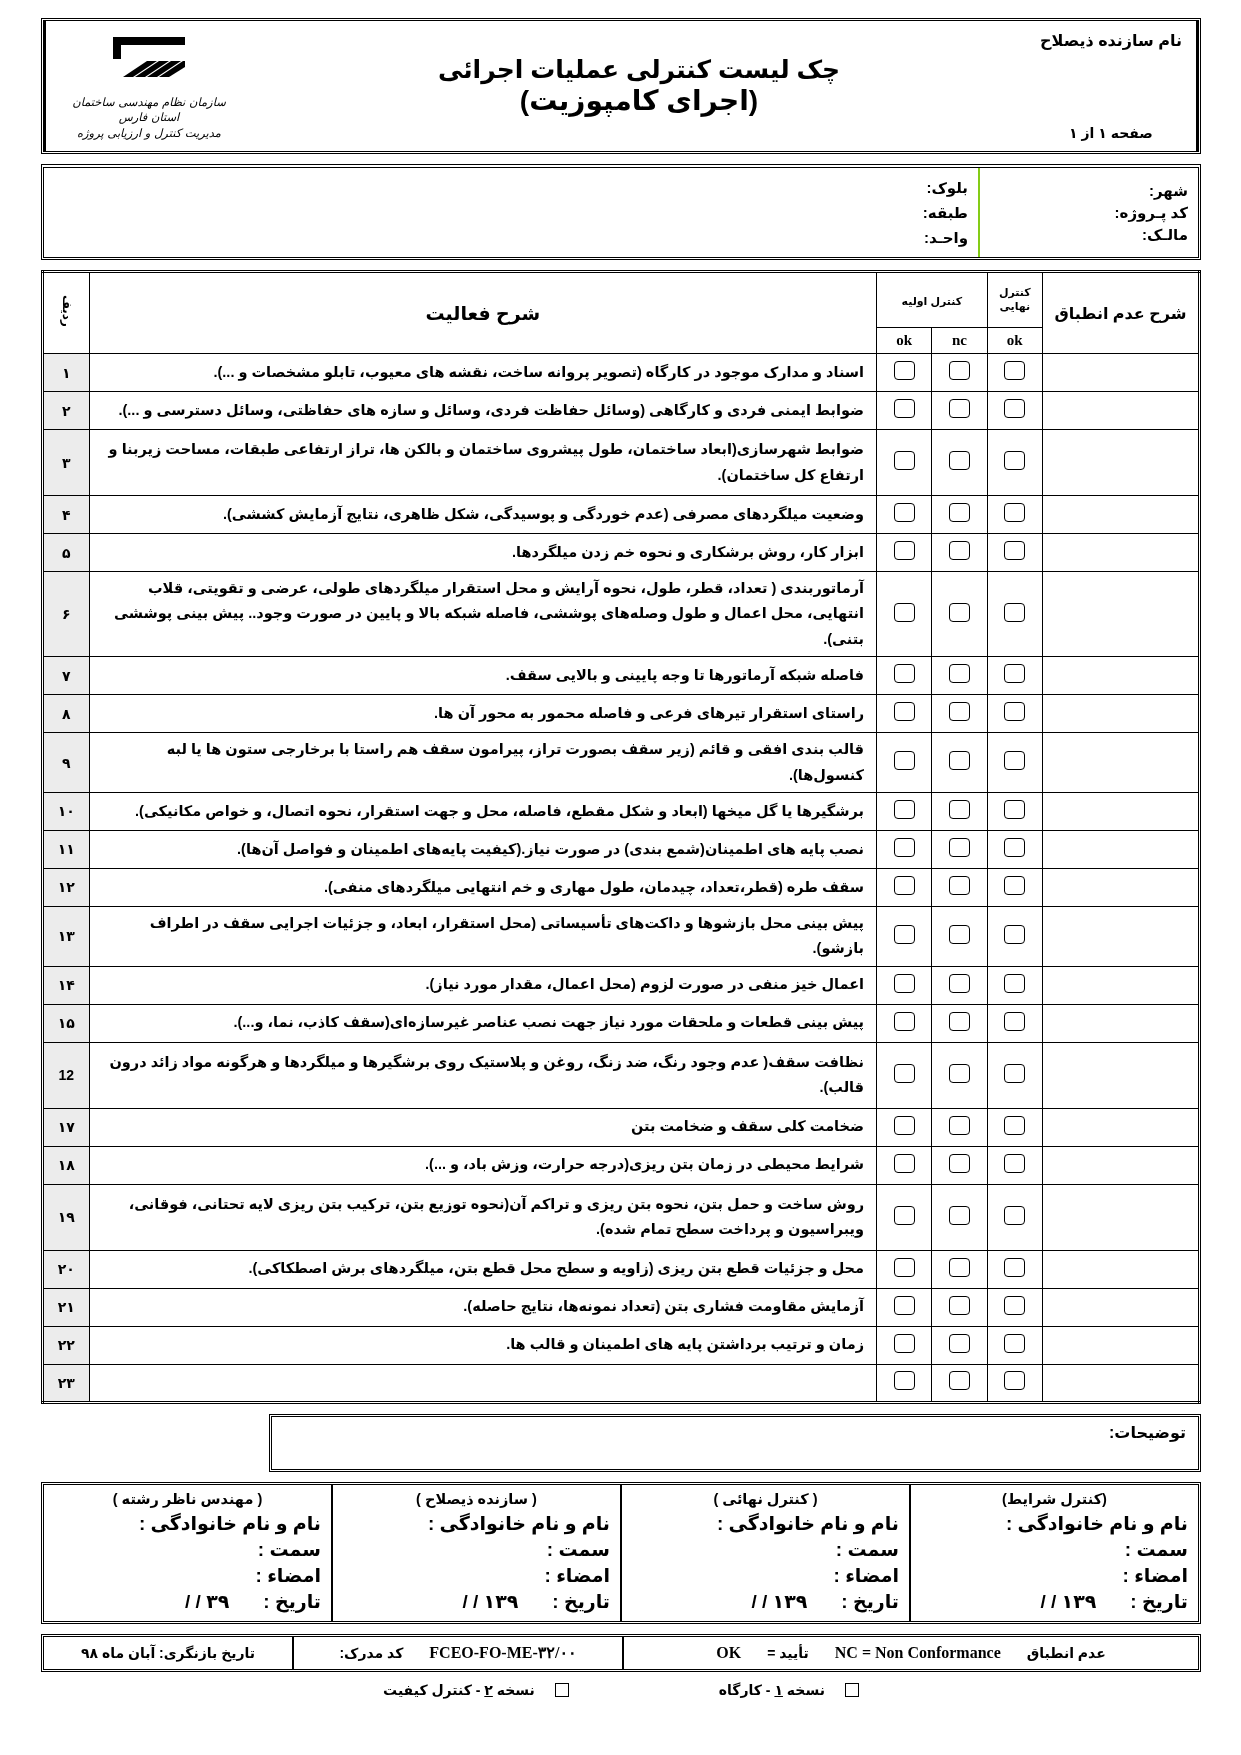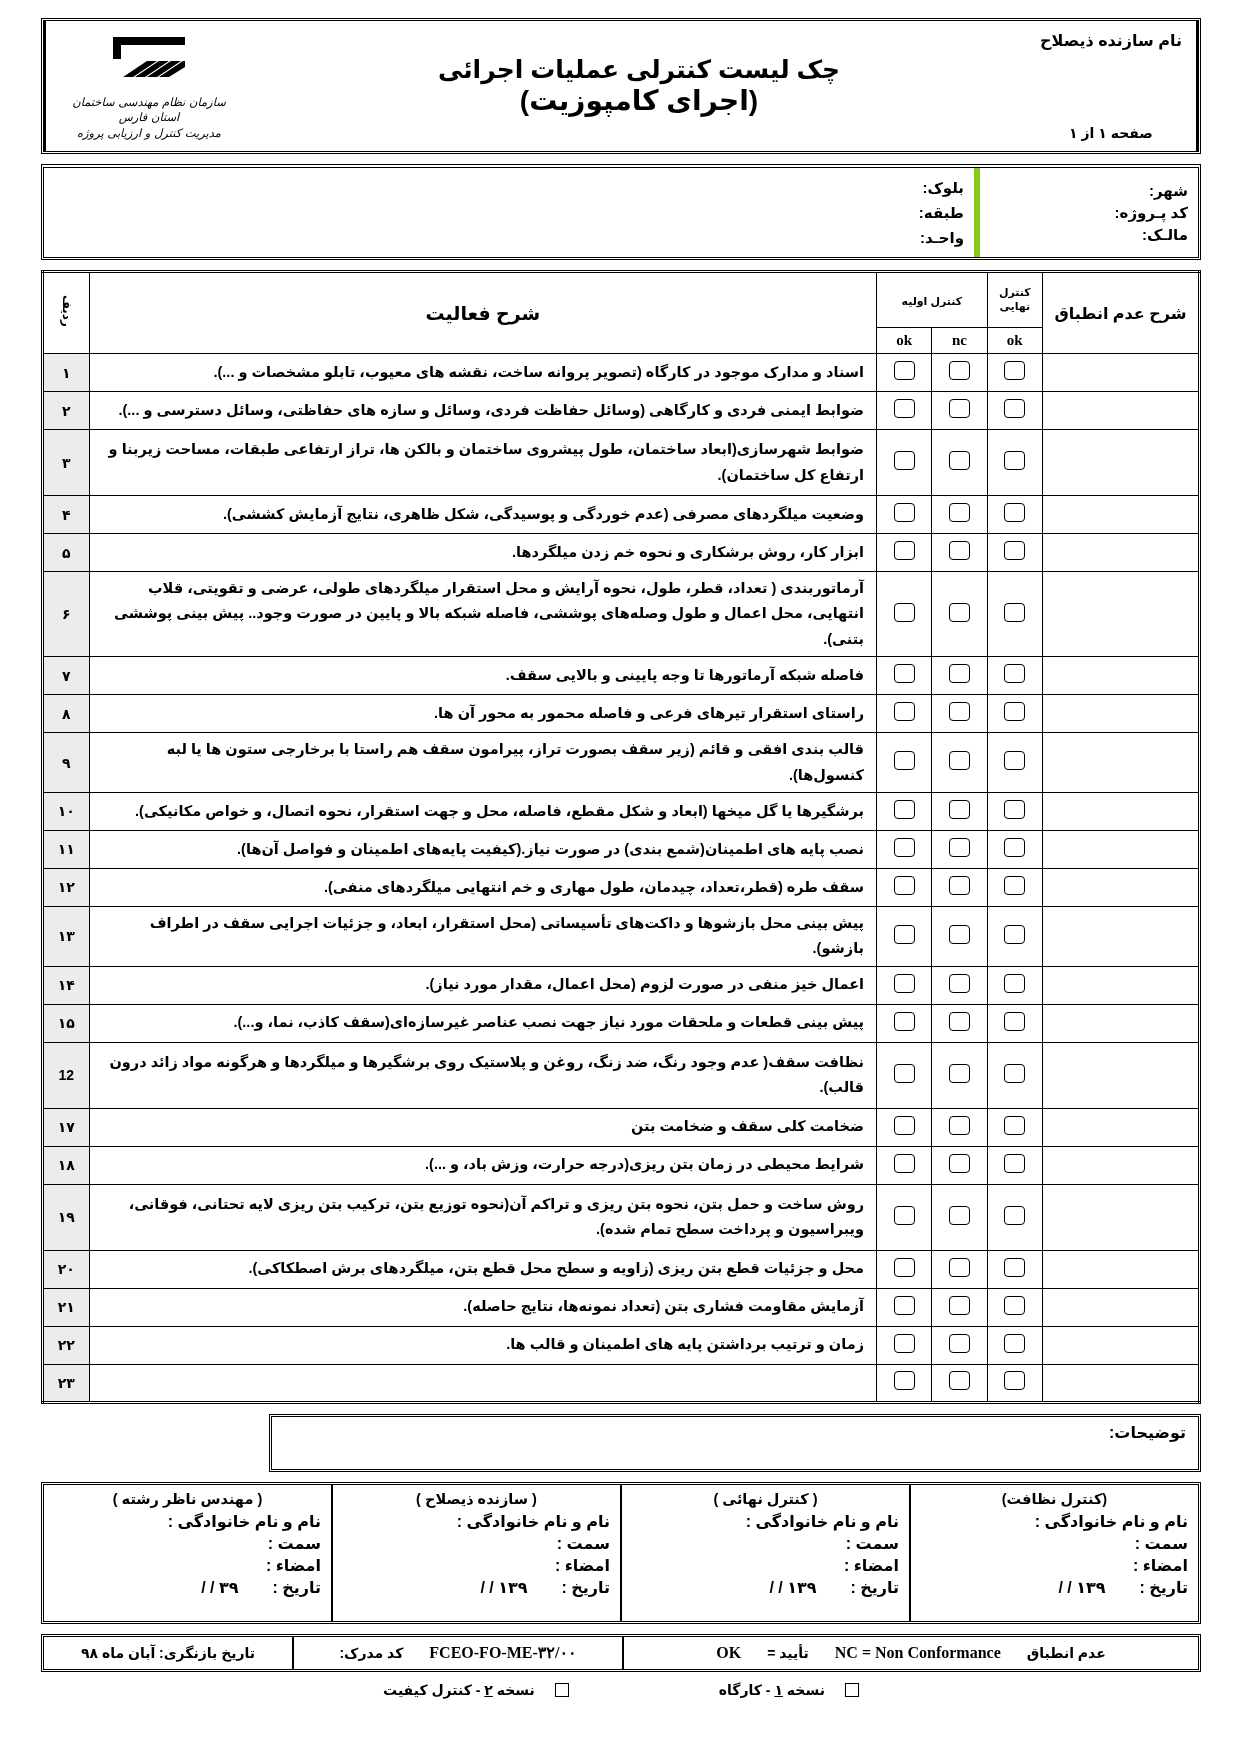--- a/index.html
+++ b/index.html
@@ -80,21 +80,21 @@
     height: 96px;
   }
   .info-col {
     display: flex;
     flex-direction: column;
     justify-content: center;
     padding: 2px 10px;
     gap: 4px;
   }
   .info-col.c1 { width: 218px; }
-  .info-col.c2 { width: 208px; border-right: 6px solid #84cc16; gap: 7px; }
+  .info-col.c2 { width: 208px; border-right: 2px solid #84cc16; gap: 7px; }
   .info-col.c3 { flex: 1; border-right: 2px solid #000; display:flex; }
   .info-col.c3 .sub { display: flex; flex-direction: column; justify-content: center; gap: 4px; }
   .info-col.c3 .subA { width: 325px; }
   .info-col.c3 .subB { flex: 1; }
   .info-line { font-size: 15px; font-weight: bold; white-space: nowrap; }
   .info-line .dt { font-weight: bold; padding-right: 26px; }
 
   
   table.chk {
     width: 1160px;
@@ -171,21 +171,21 @@
   }
   .sig {
     flex: 1;
     padding: 6px 10px 4px 10px;
     display: flex;
     flex-direction: column;
     gap: 3px;
   }
   .sig + .sig { border-right: 2px solid #000; }
   .sig .cap { text-align: center; font-size: 14.5px; font-weight: bold; margin-bottom: 2px; }
-  .sig .fld { font-size: 16px; font-weight: bold; }
+  .sig .fld { font-size: 19px; font-weight: bold; }
   .sig .fld .val { padding-right: 34px; font-weight: bold; }
 
   
   .legend {
     display: flex;
     width: 1160px;
     border: 3px double #000;
     margin-top: 10px;
     height: 38px;
     align-items: stretch;
@@ -492,21 +492,21 @@
         </tr>
       </tbody>
   </table>
 
   <div class="notes">
     <span>توضیحات:</span>
   </div>
 
   <div class="sigs" id="signature-row">
       <div class="sig">
-        <div class="cap">(کنترل نظافت)</div>
+        <div class="cap">(کنترل شرایط)</div>
         <div class="fld">نام و نام خانوادگی :</div>
         <div class="fld">سمت :</div>
         <div class="fld">امضاء :</div>
         <div class="fld"><span>تاریخ :</span><span class="val">۱۳۹    /      /</span></div>
       </div>
       <div class="sig">
         <div class="cap">( کنترل نهائی )</div>
         <div class="fld">نام و نام خانوادگی :</div>
         <div class="fld">سمت :</div>
         <div class="fld">امضاء :</div>

